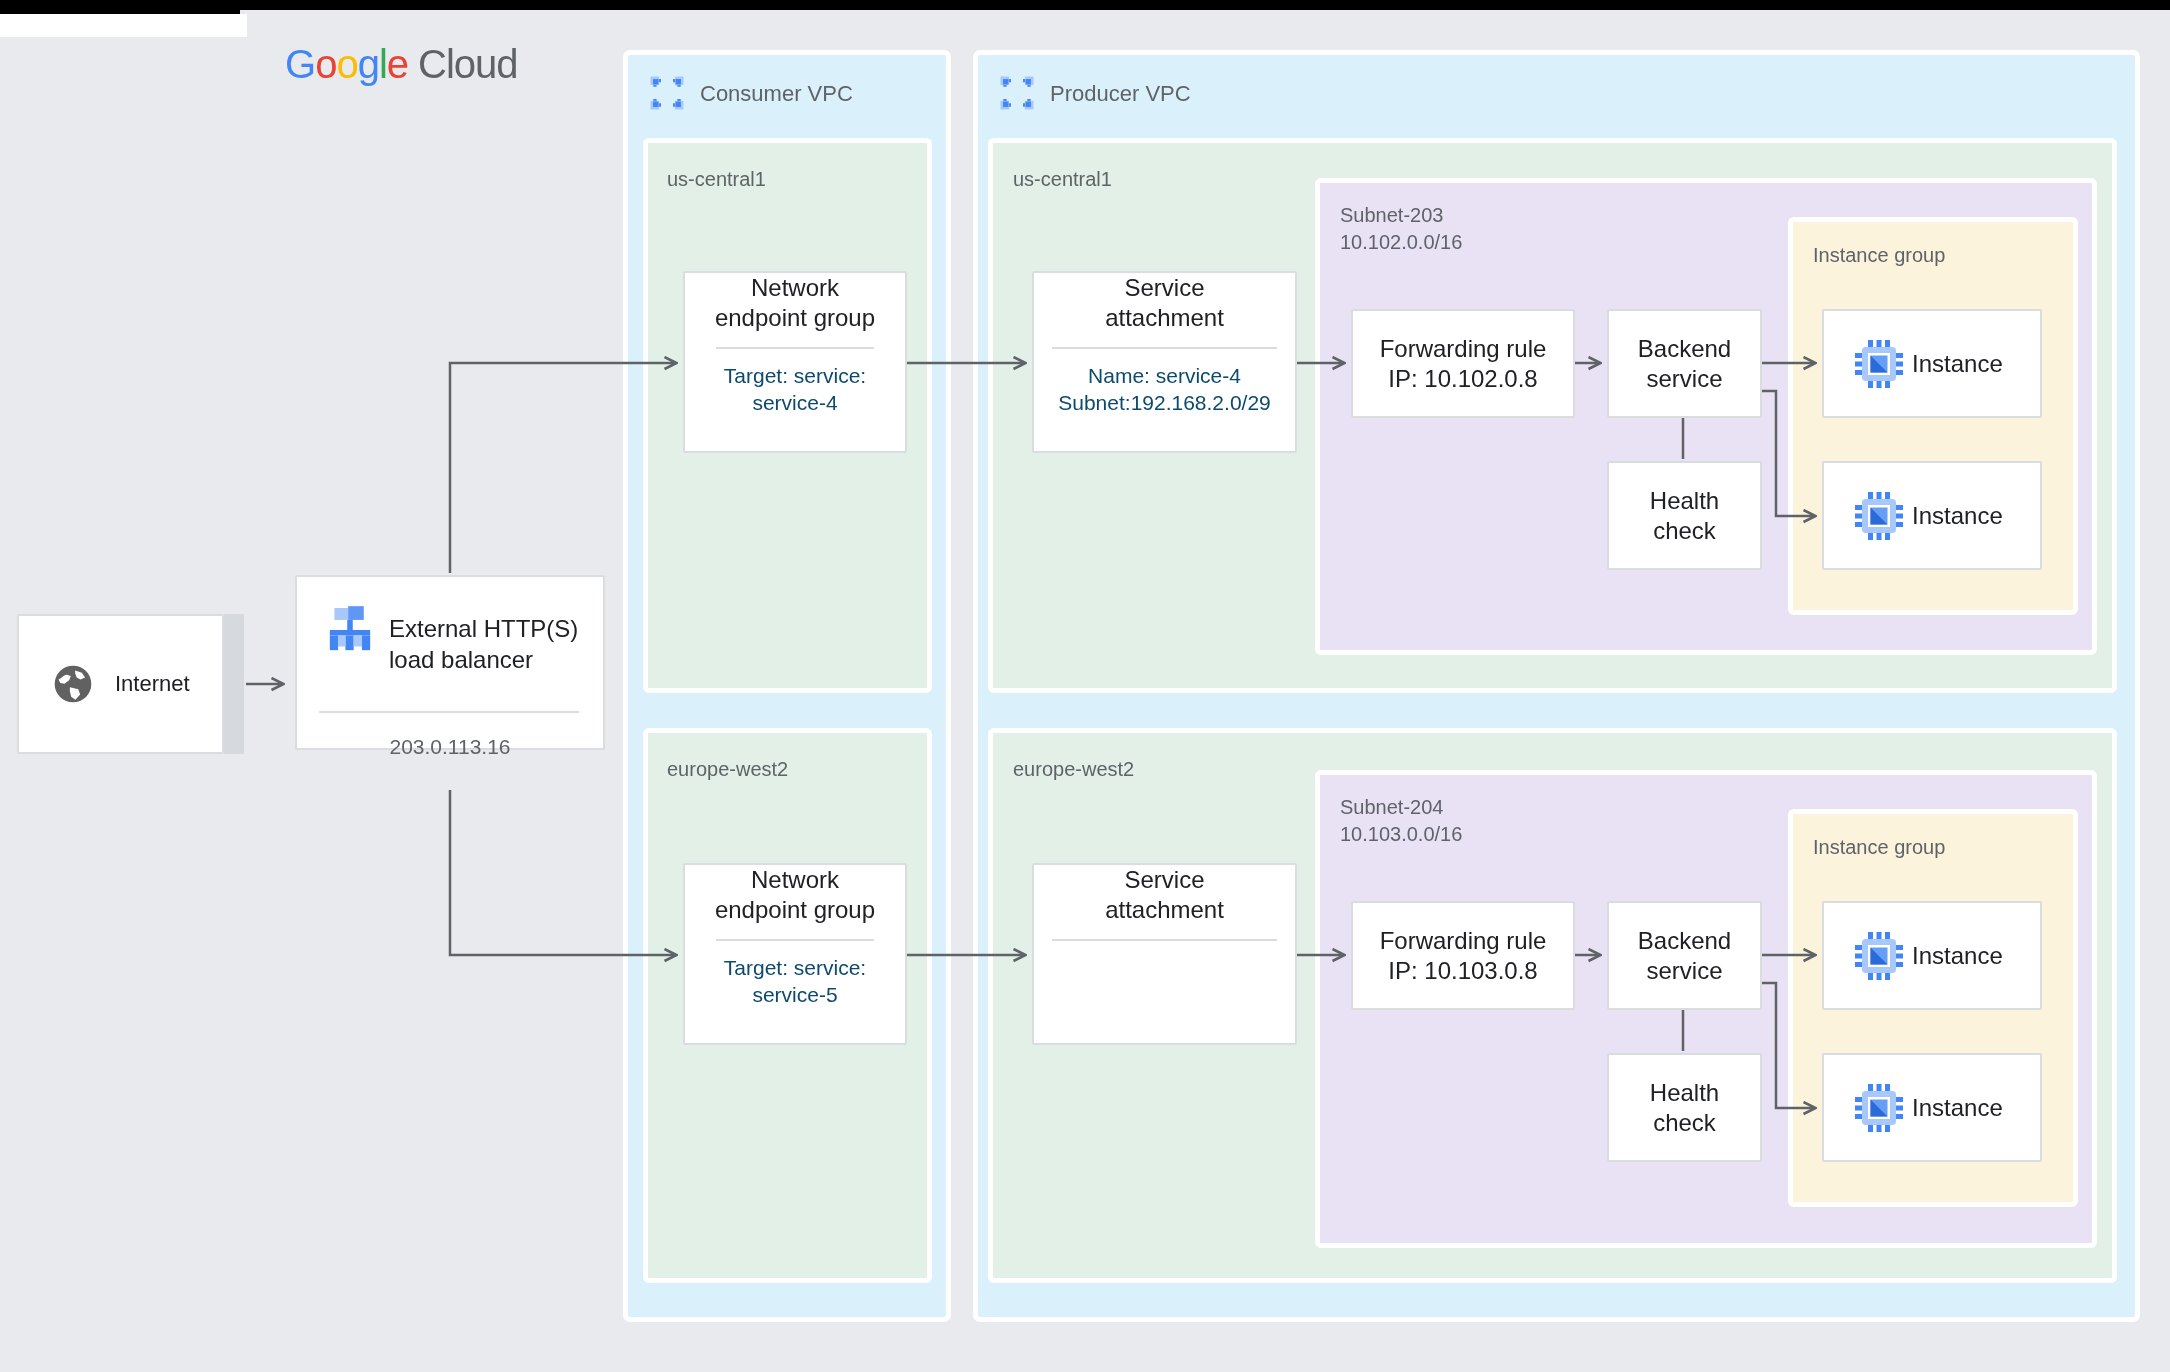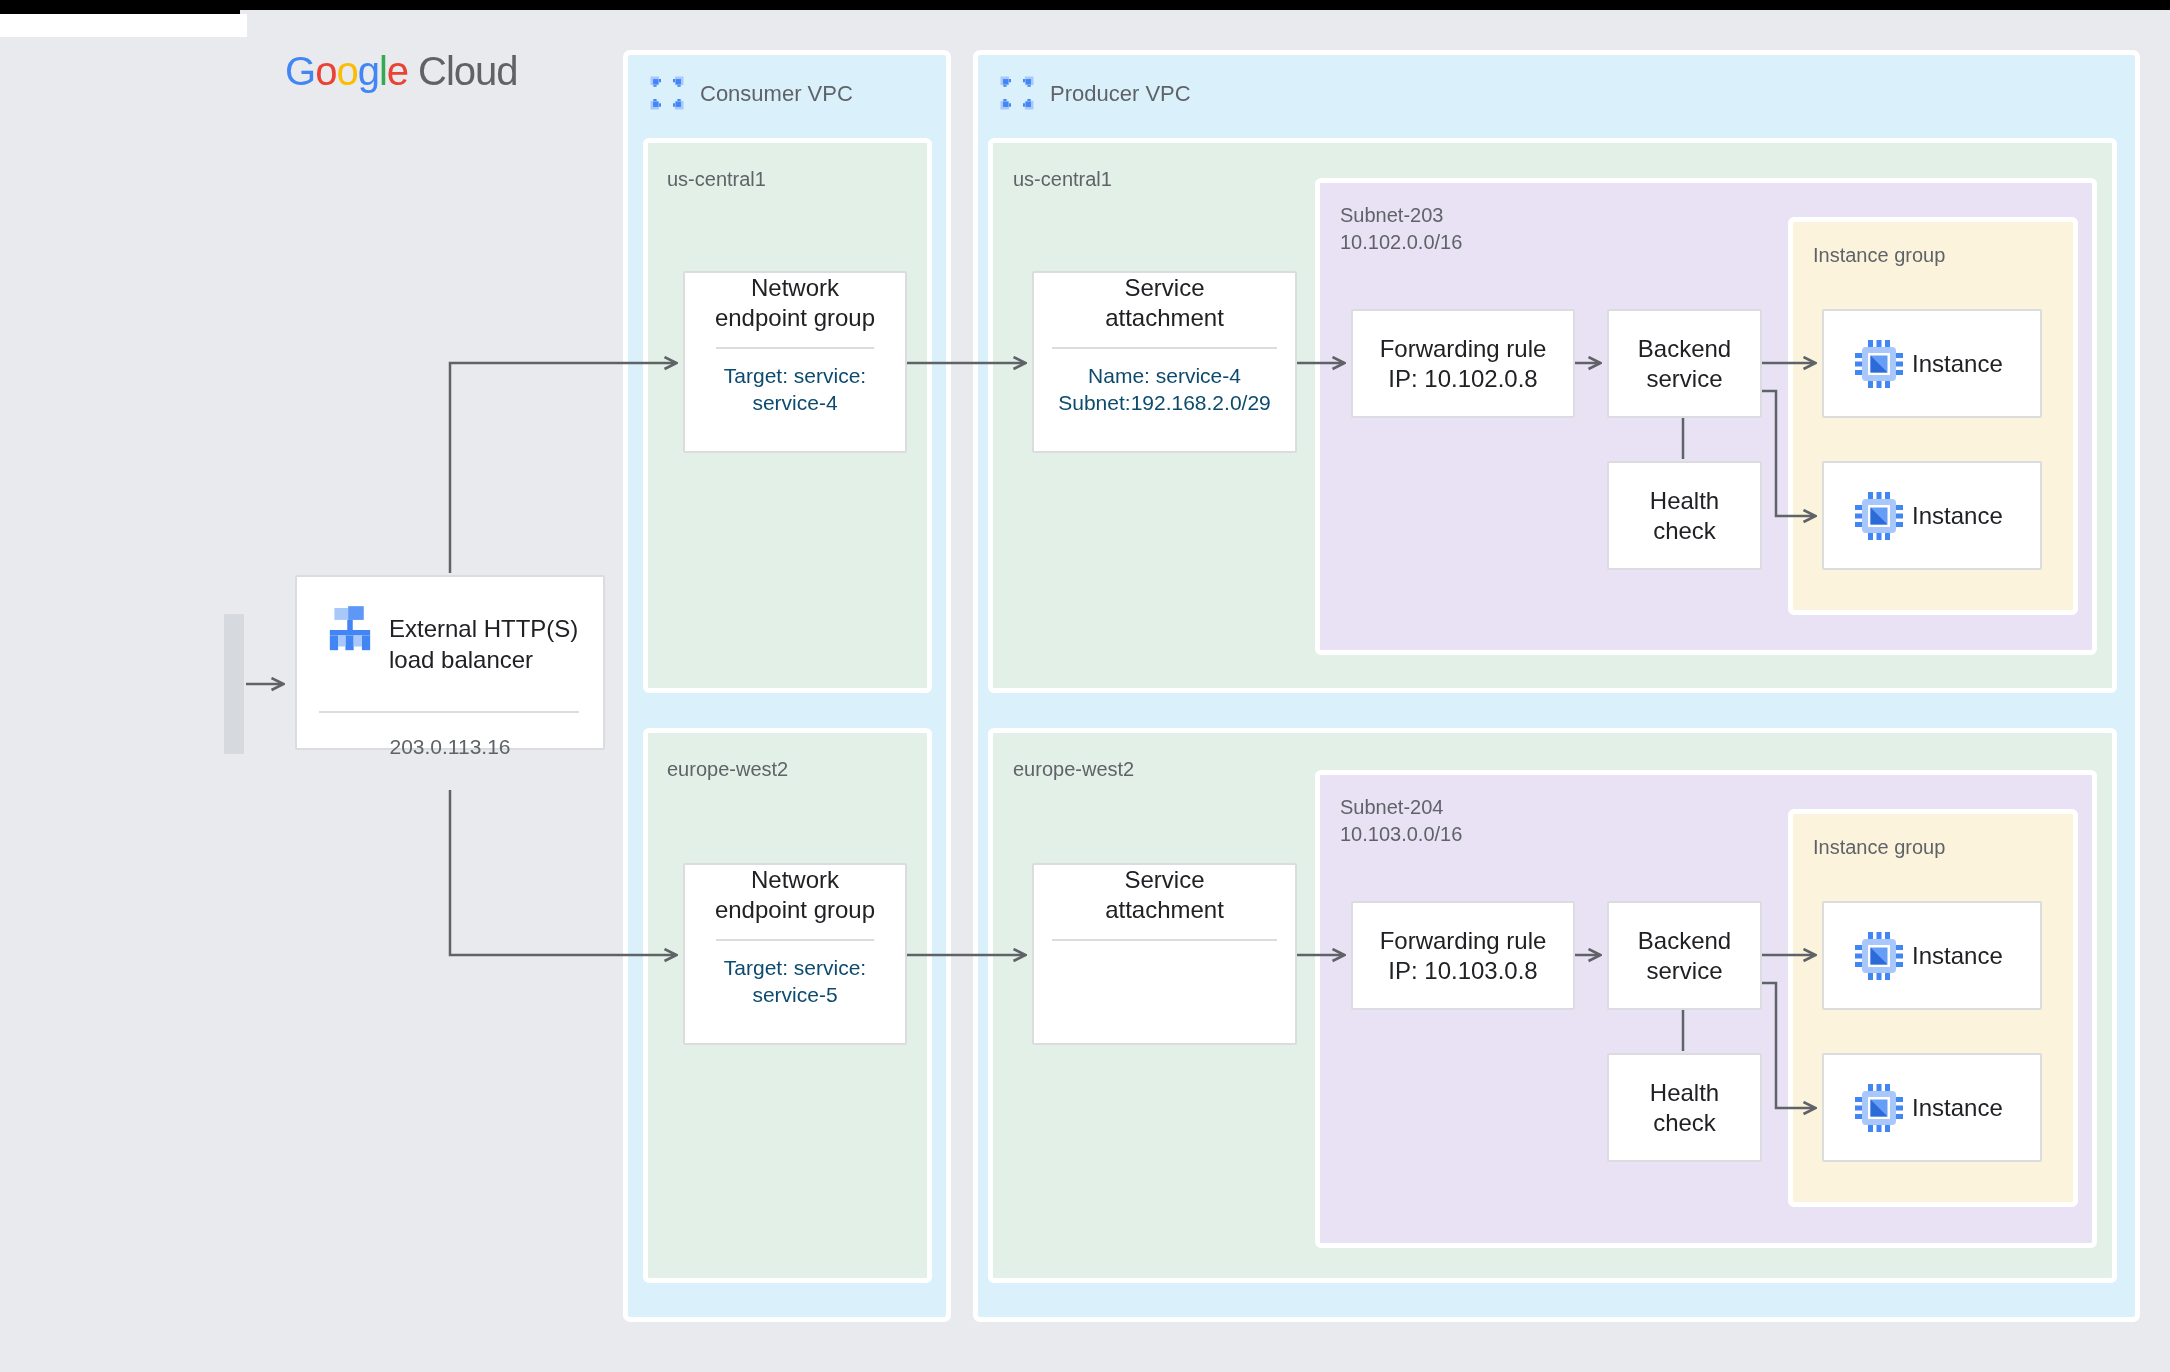--- a/index.html
+++ b/index.html
@@ -8,21 +8,21 @@
     background:#E8EAED;
     font-family:"Liberation Sans","DejaVu Sans",sans-serif;
     color:#202124;
   }
   .abs{position:absolute;}
   
   .topbar{left:0;top:0;width:2170px;height:10px;background:#000;}
   .topbar-left{left:0;top:0;width:240px;height:14px;background:#000;}
   .topbar-notch{left:0;top:14px;width:247px;height:23px;background:#ffffff;}
   
-  .logo{left:285px;top:42px;font-size:40px;font-weight:500;letter-spacing:-1px;white-space:nowrap;margin-top:7px;}
+  .logo{left:285px;top:42px;font-size:40px;font-weight:500;letter-spacing:-1px;white-space:nowrap;}
   .logo .c0{color:#4285F4}.logo .c1{color:#EA4335}.logo .c2{color:#FBBC04}
   .logo .c3{color:#4285F4}.logo .c4{color:#34A853}.logo .c5{color:#EA4335}
   .logo .cloud{color:#5F6368;font-weight:400;margin-left:10px;}
   
   .vpc{background:#DAF1FB;border:5px solid #ffffff;border-radius:7px;box-sizing:border-box;}
   .region{background:#E2F0E7;border:5px solid #ffffff;border-radius:6px;box-sizing:border-box;}
   .subnet{background:#E9E2F4;border:5px solid #ffffff;border-radius:6px;box-sizing:border-box;}
   .igroup{background:#FCF3DC;border:5px solid #ffffff;border-radius:6px;box-sizing:border-box;}
   .zonelabel{font-size:20px;color:#5F6368;line-height:27px;white-space:pre;}
   .vpclabel{font-size:22px;color:#5F6368;line-height:28px;white-space:nowrap;}
@@ -137,20 +137,33 @@
       <path d="M907 955 H1024" marker-end="url(#arr)"></path>
       <path d="M1297 955 H1343" marker-end="url(#arr)"></path>
       <path d="M1575 955 H1599" marker-end="url(#arr)"></path>
       <path d="M1762 955 H1814" marker-end="url(#arr)"></path>
       <path d="M1683 1010 V1051"></path>
       <path d="M1762 983 H1776 V1108 H1814" marker-end="url(#arr)"></path>
     </g>
   </svg>
 
   <div class="abs internet-shadow" style="left:224px;top:614px;width:20px;height:140px;"></div>
+  <div class="abs node" style="left:17px;top:614px;width:207px;height:140px;">
+    <div class="internet-inner">
+      <span>
+        <svg width="44" height="44" viewBox="0 0 24 24">
+          <circle cx="12" cy="12" r="10" fill="#616161"></circle>
+          <path d="M4.1 9.5 c1.5-.4 2.4-2.4 4.6-2.6 l2.1.8 -.9 2.2 -2.6 1.9 -2.2-.4 z" fill="#fff"></path>
+          <path d="M13.2 4.6 l3.6 1.2 1.8 2.7 -2.5 1.1 -2.1-1.1 -.8-2.3 z" fill="#fff"></path>
+          <path d="M10.3 13.8 l4.6 1.1 1 2.8 -2.6 2.9 -2.3-1.6 -.7-3 z" fill="#fff"></path>
+        </svg>
+      </span>
+      <span class="internet-label">Internet</span>
+    </div>
+  </div>
 
   <div class="abs node" style="left:295px;top:575px;width:310px;height:175px;text-align:left;">
     <span class="abs" style="left:31px;top:26px;">
       <svg width="44" height="54" viewBox="0 0 48 56">
         <rect x="7" y="4" width="15" height="13" fill="#A8C7FA"></rect>
         <rect x="22" y="2" width="17" height="15" fill="#5E97F6"></rect>
         <rect x="21" y="17" width="6" height="11" fill="#4285F4"></rect>
         <rect x="2" y="28" width="44" height="6" fill="#4285F4"></rect>
         <rect x="2" y="34" width="9" height="16" fill="#4285F4"></rect>
         <rect x="19" y="34" width="9" height="16" fill="#4285F4"></rect>

